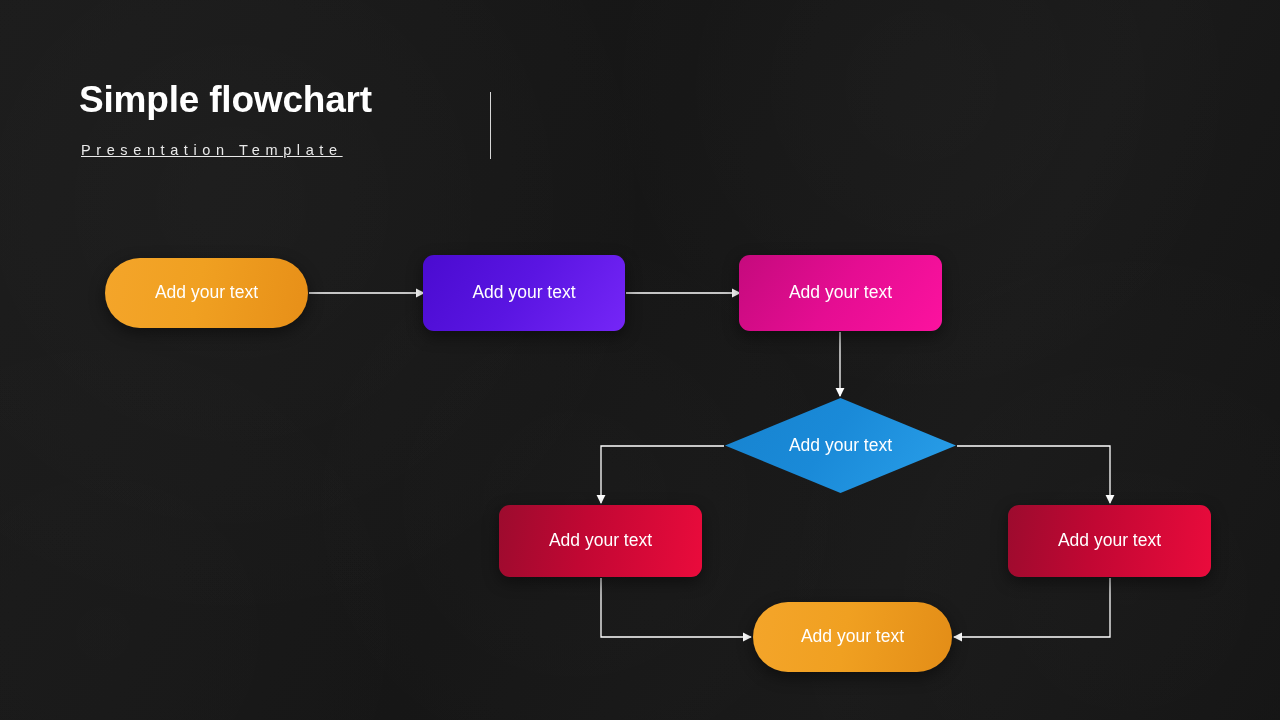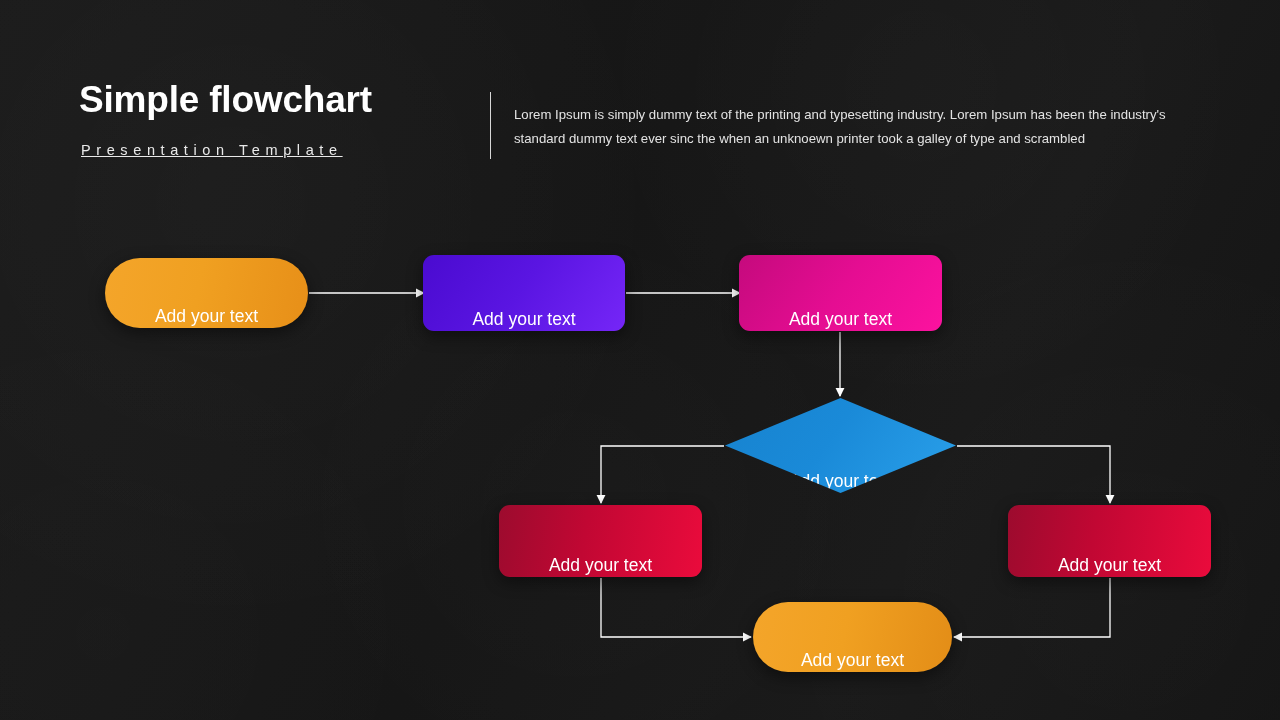--- a/index.html
+++ b/index.html
@@ -47,21 +47,21 @@
     width:700px;
     font-size:13.2px; color:#e3e3e3; line-height:23.5px;
   }
 
   
   #wires { position:absolute; left:0; top:0; width:1280px; height:720px; }
 
   
   .node {
     position:absolute;
-    display:flex; align-items:flex-end; justify-content:center;
+    display:flex; align-items:center; justify-content:center;
     color:#ffffff; font-size:17.5px; font-weight:400;
     text-align:center; line-height:1.25;
     box-shadow:0 5px 16px rgba(0,0,0,0.45);
   }
   .node .node-label { pointer-events:none; }
 
   .pill { border-radius:999px; }
   .rrect { border-radius:11px; }
 
   #node-start {
@@ -98,21 +98,20 @@
 </style>
 </head>
 <body>
 
 <div id="slide">
 
   <div id="header">
     <div id="title">Simple flowchart</div>
     <div id="subtitle">Presentation Template</div>
     <div id="divider"></div>
-    <div id="intro">Lorem Ipsum is simply dummy text of the printing and typesetting industry. Lorem Ipsum has been the industry's standard dummy text ever sinc the when an unknoewn printer took a galley of type and scrambled</div>
   </div>
 
   <svg id="wires" viewBox="0 0 1280 720">
     <defs>
       <marker id="arrow" viewBox="0 0 10 10" refX="9" refY="5" markerWidth="7" markerHeight="7" orient="auto-start-reverse">
         <path d="M 0 0 L 10 5 L 0 10 z" fill="#ffffff"></path>
       </marker>
     </defs>
     <g stroke="#ffffff" stroke-width="1.3" fill="none" marker-end="url(#arrow)">
       <path d="M 309 293 L 424 293"></path>

